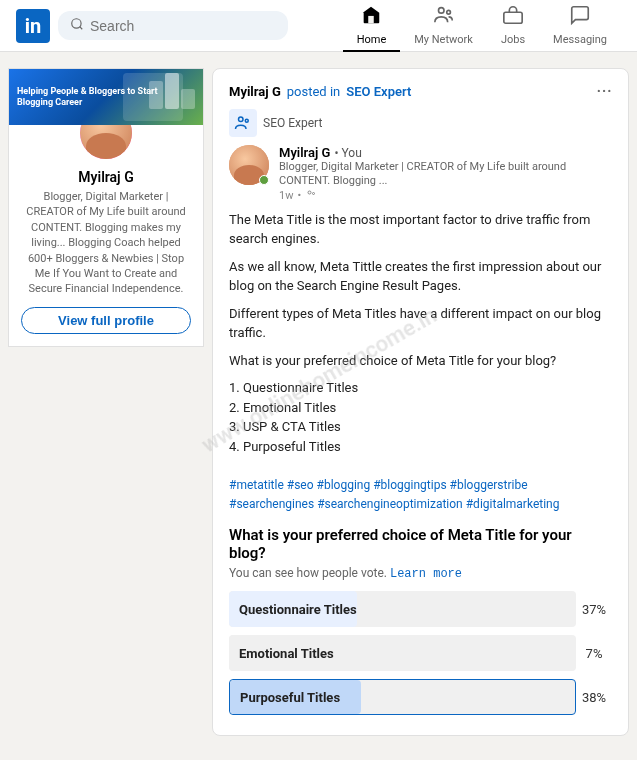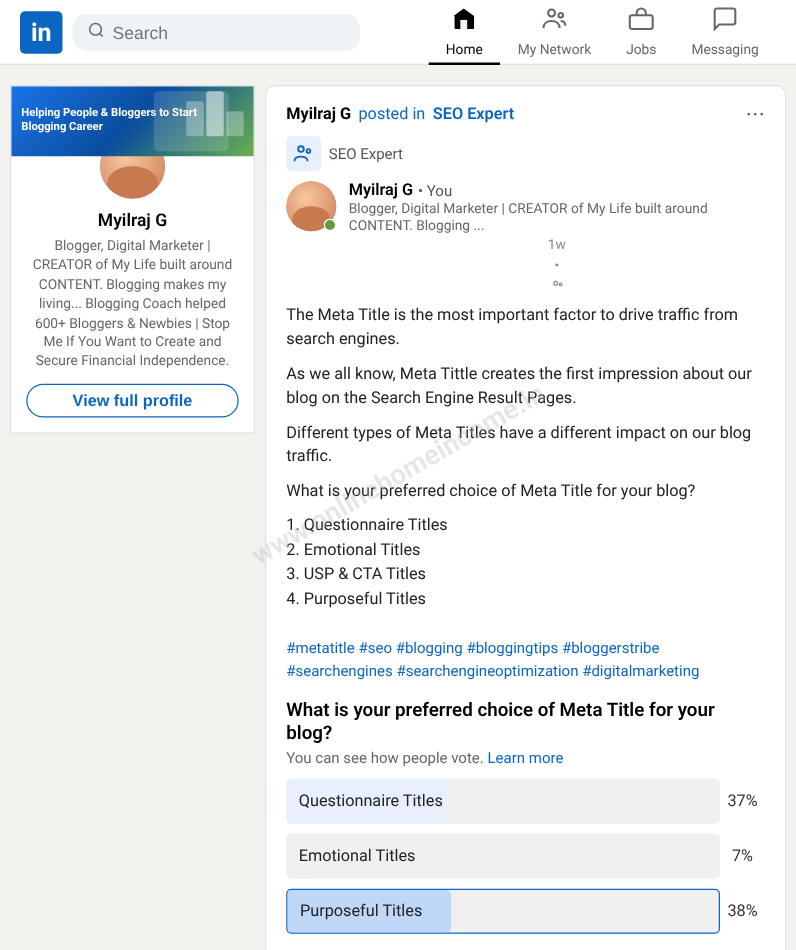--- a/index.html
+++ b/index.html
@@ -291,21 +291,20 @@
       font-size: 11px;
       color: #666;
       line-height: 1.3;
     }
     .post-meta {
       font-size: 11px;
       color: #888;
       display: flex;
       align-items: center;
       gap: 4px;
-      flex-direction: column;
     }
     .post-body {
       padding: 0 16px 12px;
       font-size: 13px;
       color: #222;
       line-height: 1.5;
     }
     .post-body p { margin-bottom: 8px; }
     .post-tags {
       color: #0a66c2;
@@ -322,36 +321,38 @@
       margin-bottom: 4px;
     }
     .poll-sub {
       font-size: 12px;
       color: #666;
       margin-bottom: 10px;
     }
     .poll-sub a {
       color: #0a66c2;
       text-decoration: none;
+      font-family: Liberation Mono, monospace;
     }
     .poll-option {
       display: flex;
       align-items: center;
       margin-bottom: 8px;
       position: relative;
     }
     .poll-bar-bg {
       height: 36px;
       border-radius: 4px;
       background: #f0f0f0;
       position: relative;
       flex: 1;
       overflow: hidden;
       display: flex;
       align-items: center;
+      font-weight: bold;
     }
     .poll-bar-fill {
       position: absolute;
       left: 0;
       top: 0;
       height: 100%;
       border-radius: 4px;
     }
     .poll-bar-fill.q { background: #e8f0fe; }
     .poll-bar-fill.e { background: #f0f0f0; }

